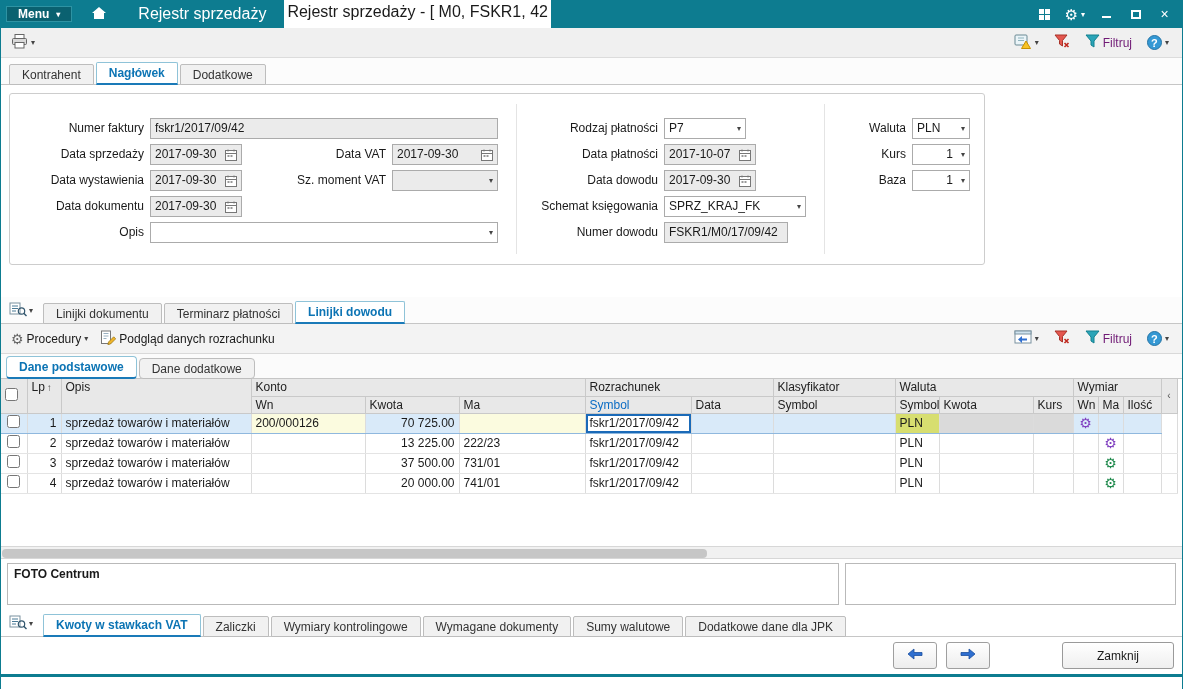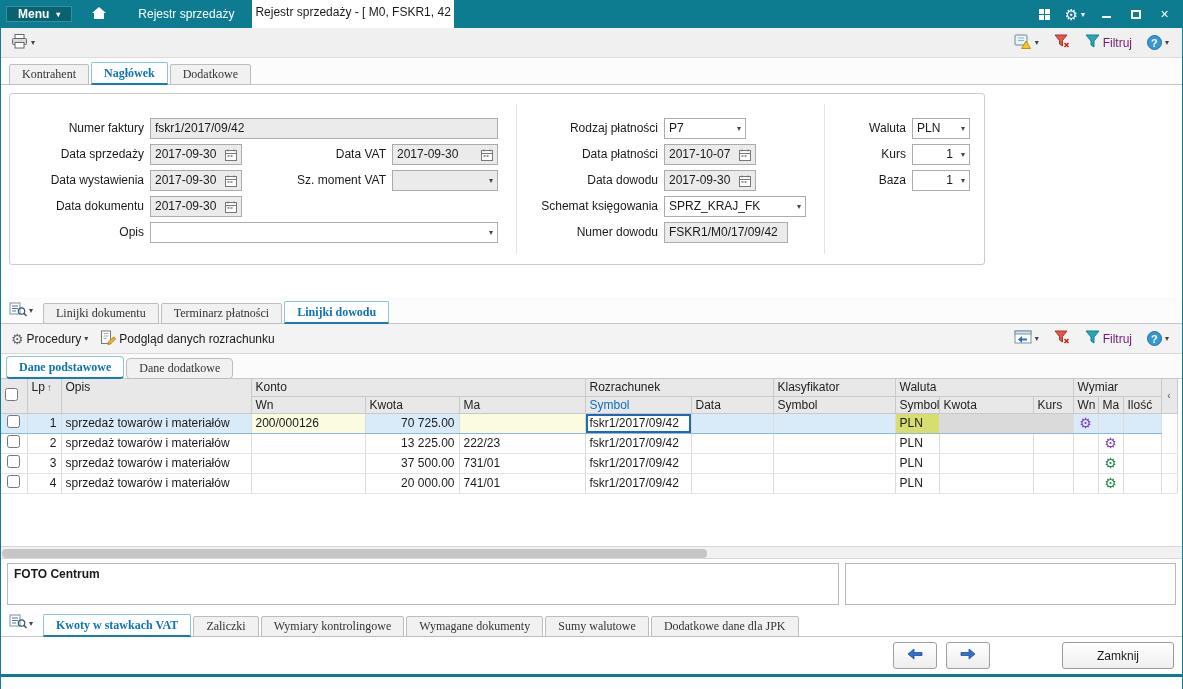--- a/index.html
+++ b/index.html
@@ -6,38 +6,38 @@
   html,body { width:1183px; height:689px; }
   body { font-family:"Liberation Sans", sans-serif; font-size:12px; color:#1a1a1a; background:#fff; overflow:hidden; }
   .window { position:relative; width:1183px; height:689px; background:#fff; border-left:1px solid #0d7c90; border-right:1px solid #0d7c90; overflow:hidden; }
 
   
   .titlebar { height:28px; background:#0d7c90; display:flex; align-items:stretch; color:#fff; }
   .menu-btn { margin:6px 6px 6px 5px; padding:0 11px; background:#0a6170; border:1px solid #2e93a3; display:flex; align-items:center; gap:7px; font-weight:bold; cursor:default; }
   .caret-w { font-size:8px; color:#fff; }
   .caret-d { font-size:8px; color:#444; }
   .home-btn { width:42px; display:flex; align-items:center; justify-content:center; }
-  .wtab { display:flex; align-items:center; padding:0 18px; font-size:12px; white-space:nowrap; }
+  .wtab { display:flex; align-items:center; padding:0 18px; font-size:16px; white-space:nowrap; }
   .wtab.active { background:#fff; color:#1a1a1a; align-self:flex-end; height:33px; padding:0 3px; border-radius:2px 2px 0 0; }
   .title-right { margin-left:auto; display:flex; align-items:center; padding-right:4px; gap:2px; }
   .ticon { display:flex; align-items:center; gap:3px; padding:0 6px; height:100%; }
   .gear-glyph { font-size:15px; line-height:1; color:#fff; }
   .winbtn { width:27px; height:40px; display:flex; align-items:center; justify-content:center; font-size:14px; color:#fff; }
   .minbar { width:9px; height:2px; background:#fff; margin-top:6px; }
   .maxbox { width:10px; height:9px; border:2px solid #fff; }
 
   
   .toolbar { height:30px; background:#f0f0f0; border-bottom:1px solid #dcdcdc; display:flex; align-items:center; padding:0 7px; gap:4px; }
   .tbtn { display:flex; align-items:center; gap:3px; padding:2px 3px; }
   .tb-right { margin-left:auto; display:flex; align-items:center; gap:9px; padding-right:3px; }
   .filtr-label { color:#701a75; }
   .helpic { width:15px; height:15px; border-radius:50%; background:#3498d4; border:1px solid #2574a5; color:#fff; font-weight:bold; font-size:11px; display:flex; align-items:center; justify-content:center; }
 
   
-  .tabstrip { display:flex; align-items:flex-end; background:#fcfcfc; border-bottom:1px solid #c6c6c6; padding:3px 0 0 8px; gap:2px;font-family:Liberation Serif, serif; }
+  .tabstrip { display:flex; align-items:flex-end; background:#fcfcfc; border-bottom:1px solid #c6c6c6; padding:3px 0 0 8px; gap:2px; }
   .tabstrip .tool-lead { align-self:center; display:flex; align-items:center; gap:2px; margin-right:8px; padding-bottom:2px; }
   .tab { height:21px; display:flex; align-items:center; padding:0 12px; background:#f1f1f1; border:1px solid #bdbdbd; margin-bottom:-1px; border-radius:2px 2px 0 0; color:#333; white-space:nowrap; cursor:default; }
   .tab.active { height:23px; background:#fff; border:1px solid #8fc3d8; border-bottom:2px solid #1a7ab8; color:#0c74b4; font-weight:bold; }
   .strip-top { height:27px; }
   .strip-mid { height:27px; }
   .strip-grid { height:25px; background:#fbfbfb; padding-left:5px; }
   .strip-grid .tab { border-radius:4px; }
   .strip-bottom { height:28px; background:#fff; }
 
   .subtoolbar { height:30px; background:#f3f3f3; border-bottom:1px solid #d9d9d9; display:flex; align-items:center; padding:0 7px; gap:6px; }

